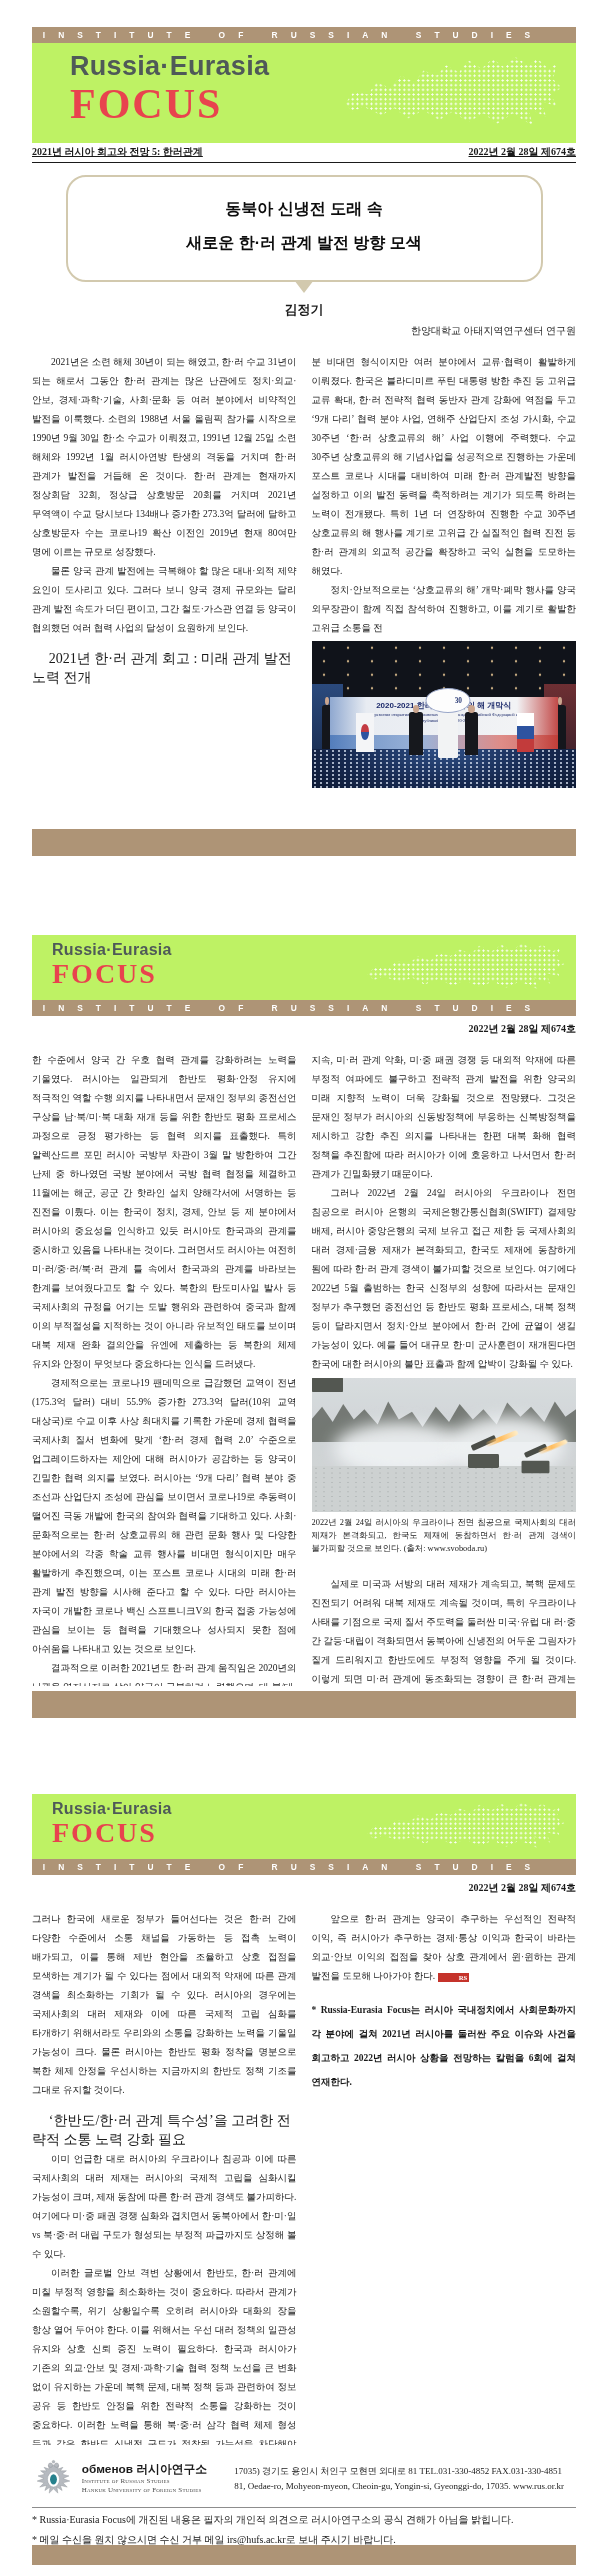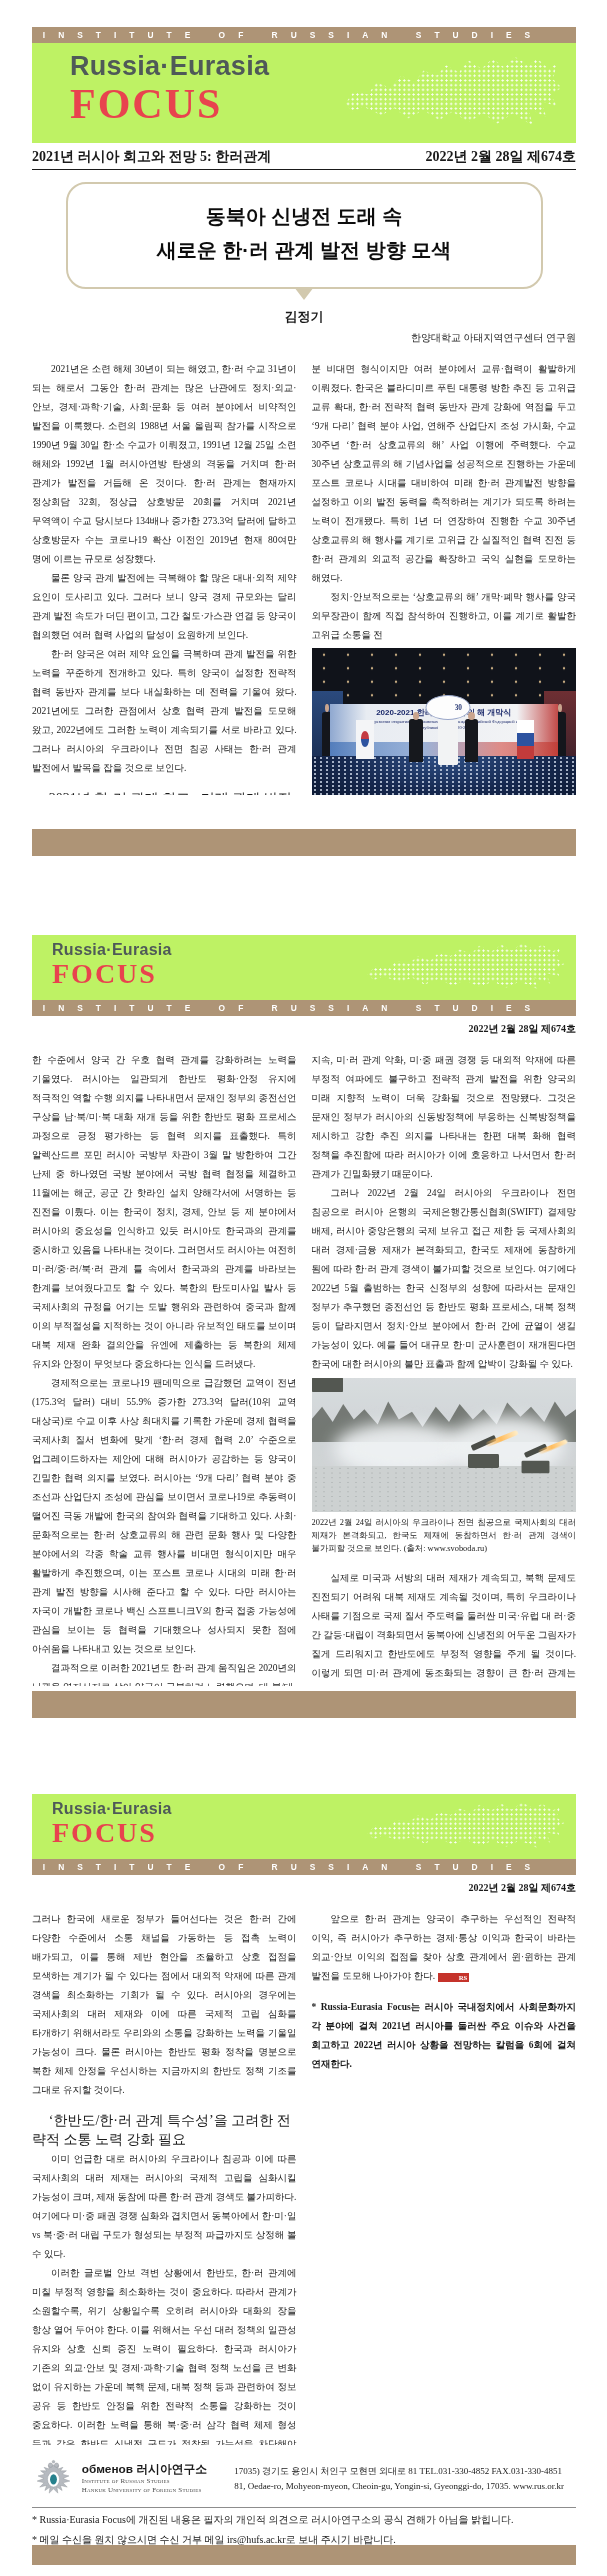--- a/index.html
+++ b/index.html
@@ -19,47 +19,47 @@
   .logo-box.small .logo1{font-size:16px;line-height:19px;}
   .logo2{font-family:"Liberation Serif","DejaVu Serif",serif;font-weight:bold;color:#e8434e;letter-spacing:2px;}
   .logo-box.big .logo2{font-size:42px;line-height:43px;margin-top:1.4px;}
   .logo-box.small .logo2{font-size:28px;line-height:30px;}
   .map{position:absolute;background-image:radial-gradient(circle,rgba(255,255,255,.95) 0.9px,transparent 1.1px);
        background-size:4.7px 4.7px;
        clip-path:polygon(2% 62%,6% 48%,12% 52%,16% 38%,22% 44%,27% 30%,33% 38%,37% 24%,43% 30%,47% 18%,53% 26%,57% 12%,63% 22%,68% 10%,73% 20%,78% 8%,84% 18%,88% 10%,93% 22%,97% 16%,95% 34%,99% 44%,94% 52%,97% 66%,90% 60%,92% 78%,84% 68%,86% 88%,77% 74%,70% 86%,64% 74%,57% 84%,50% 72%,44% 82%,37% 70%,30% 80%,24% 68%,18% 76%,10% 66%,5% 72%);}
   .map.big{right:12px;top:6.8px;width:223px;height:86px;}
   .map.small{right:9.5px;top:4px;width:203px;height:57px;}
 
-  .issue-strip{display:flex;justify-content:space-between;align-items:flex-end;height:27px;
-               border-bottom:1.7px solid #1a1a1a;font-weight:bold;font-size:14px;padding-bottom:3.4px;box-sizing:border-box;}
+  .issue-strip{display:flex;justify-content:space-between;align-items:flex-end;height:20px;
+               border-bottom:1.7px solid #1a1a1a;font-weight:bold;font-size:10px;padding-bottom:3.4px;box-sizing:border-box;text-decoration:underline;}
   .date-line{text-align:right;font-weight:bold;font-size:10px;margin-top:6px;}
 
   
   .title-box{margin:12px auto 0;width:477px;border:2px solid #d2c9ae;border-radius:20px;
              padding:15px 10.8px 20px;box-sizing:border-box;text-align:center;position:relative;}
   .title-box::after{content:"";position:absolute;left:50%;bottom:-13px;transform:translateX(-50%);
              width:0;height:0;border-left:10px solid transparent;border-right:10px solid transparent;
              border-top:13px solid #d2c9ae;}
-  .title-line{font-family:"Liberation Sans","DejaVu Sans",sans-serif;font-weight:bold;font-size:20px;line-height:34px;color:#0d0d0d;}
+  .title-line{font-family:"Liberation Sans","DejaVu Sans",sans-serif;font-weight:bold;font-size:16px;line-height:34px;color:#0d0d0d;}
   .author{margin-top:19px;text-align:center;font-family:"Liberation Sans","DejaVu Sans",sans-serif;font-weight:bold;font-size:13px;}
   .affil{margin-top:5.4px;text-align:right;font-family:Liberation Serif, serif;font-weight:500;font-size:10px;}
 
   
   .cols{display:flex;gap:15px;margin-top:15px;align-items:flex-end;}
   .col{width:265px;overflow:hidden;}
   .col.h1{height:435px;}
   .col.h2{height:635px;}
   .col.h3{height:535px;}
   .para{font-size:9.5px;line-height:19px;text-align:justify;text-indent:2em;word-break:keep-all;}
   .para.cont{text-indent:0;}
-  .para.bold-note{font-weight:bold;text-indent:0;margin-top:12px;line-height:19px;}
+  .para.bold-note{font-weight:bold;text-indent:0;margin-top:12px;line-height:24px;}
   .subhead{font-weight:normal;font-size:14px;line-height:19px;text-indent:1.2em;margin-top:11px;margin-bottom:1.4px;}
   .rs-mark{display:inline-block;background:#c5332b;color:#fff;font-weight:bold;font-size:6.8px;
            line-height:9.5px;padding:0 2px;margin-left:2.7px;vertical-align:-0.7px;font-family:"Liberation Serif",serif;}
-  .caption{font-size:8.4px;line-height:13px;text-align:justify;margin:4px 0 14px;word-break:keep-all;}
+  .caption{font-size:8.4px;line-height:13px;text-align:justify;margin:4px 0 20px;word-break:keep-all;}
 
   
   .photo1{position:relative;height:154px;margin:2.7px 0 2.7px;background:#10131a;overflow:hidden;}
   .ph1-lights{position:absolute;top:0;left:0;right:0;height:38%;
       background-image:radial-gradient(circle,#ffd9a0 1.1px,transparent 1.6px);background-size:24px 13.5px;opacity:.75;}
   .ph1-backdrop{position:absolute;top:36%;left:7%;right:7%;height:36%;
       background:linear-gradient(90deg,#8fa8d0 0%,#e8ecf2 16%,#f2f3f5 82%,#c24a48 100%);}
   .ph1-backdrop::after{content:"";position:absolute;bottom:0;left:0;right:0;height:30%;opacity:.75;
       background:linear-gradient(90deg,#3f6fb5,#7f9fd0 40%,#d86a63 75%,#c03a33);}
   .ph1-banner{position:absolute;top:8%;left:12%;right:12%;text-align:center;color:#1c2a6b;}
@@ -143,21 +143,20 @@
     <div class="title-box">
       <div class="title-line">동북아 신냉전 도래 속</div>
       <div class="title-line">새로운 한·러 관계 발전 방향 모색</div>
     </div>
     <div class="author">김정기</div>
     <div class="affil">한양대학교 아태지역연구센터 연구원</div>
     <div class="cols">
       <div class="col h1">
           <div class="para">2021년은 소련 해체 30년이 되는 해였고, 한·러 수교 31년이 되는 해로서 그동안 한·러 관계는 많은 난관에도 정치·외교·안보, 경제·과학·기술, 사회·문화 등 여러 분야에서 비약적인 발전을 이룩했다. 소련의 1988년 서울 올림픽 참가를 시작으로 1990년 9월 30일 한·소 수교가 이뤄졌고, 1991년 12월 25일 소련 해체와 1992년 1월 러시아연방 탄생의 격동을 거치며 한·러 관계가 발전을 거듭해 온 것이다. 한·러 관계는 현재까지 정상회담 32회, 정상급 상호방문 20회를 거치며 2021년 무역액이 수교 당시보다 134배나 증가한 273.3억 달러에 달하고 상호방문자 수는 코로나19 확산 이전인 2019년 현재 80여만 명에 이르는 규모로 성장했다.</div>
           <div class="para">물론 양국 관계 발전에는 극복해야 할 많은 대내·외적 제약 요인이 도사리고 있다. 그러다 보니 양국 경제 규모와는 달리 관계 발전 속도가 더딘 편이고, 그간 철도·가스관 연결 등 양국이 협의했던 여러 협력 사업의 달성이 요원하게 보인다.</div>
-          <div class="para">한·러 양국은 여러 제약 요인을 극복하며 관계 발전을 위한 노력을 꾸준하게 전개하고 있다. 특히 양국이 설정한 전략적 협력 동반자 관계를 보다 내실화하는 데 전력을 기울여 왔다. 2021년에도 그러한 관점에서 상호 협력 관계 발전을 도모해 왔고, 2022년에도 그러한 노력이 계속되기를 서로 바라고 있다. 그러나 러시아의 우크라이나 전면 침공 사태는 한·러 관계 발전에서 발목을 잡을 것으로 보인다.</div>
           <div class="subhead">2021년 한·러 관계 회고 : 미래 관계 발전 노력 전개</div>
         </div>
       <div class="col h1">
         <div>
             <div class="para cont">분 비대면 형식이지만 여러 분야에서 교류·협력이 활발하게 이뤄졌다. 한국은 블라디미르 푸틴 대통령 방한 추진 등 고위급 교류 확대, 한·러 전략적 협력 동반자 관계 강화에 역점을 두고 ‘9개 다리’ 협력 분야 사업, 연해주 산업단지 조성 가시화, 수교 30주년 ‘한·러 상호교류의 해’ 사업 이행에 주력했다. 수교 30주년 상호교류의 해 기념사업을 성공적으로 진행하는 가운데 포스트 코로나 시대를 대비하여 미래 한·러 관계발전 방향을 설정하고 이의 발전 동력을 축적하려는 계기가 되도록 하려는 노력이 전개됐다. 특히 1년 더 연장하여 진행한 수교 30주년 상호교류의 해 행사를 계기로 고위급 간 실질적인 협력 진전 등 한·러 관계의 외교적 공간을 확장하고 국익 실현을 도모하는 해였다.</div>
             <div class="para">정치·안보적으로는 ‘상호교류의 해’ 개막·폐막 행사를 양국 외무장관이 함께 직접 참석하여 진행하고, 이를 계기로 활발한 고위급 소통을 전</div>
           </div>
         <div class="photo1">
           <div class="ph1-lights"></div>
           <div class="ph1-screen l"></div>

